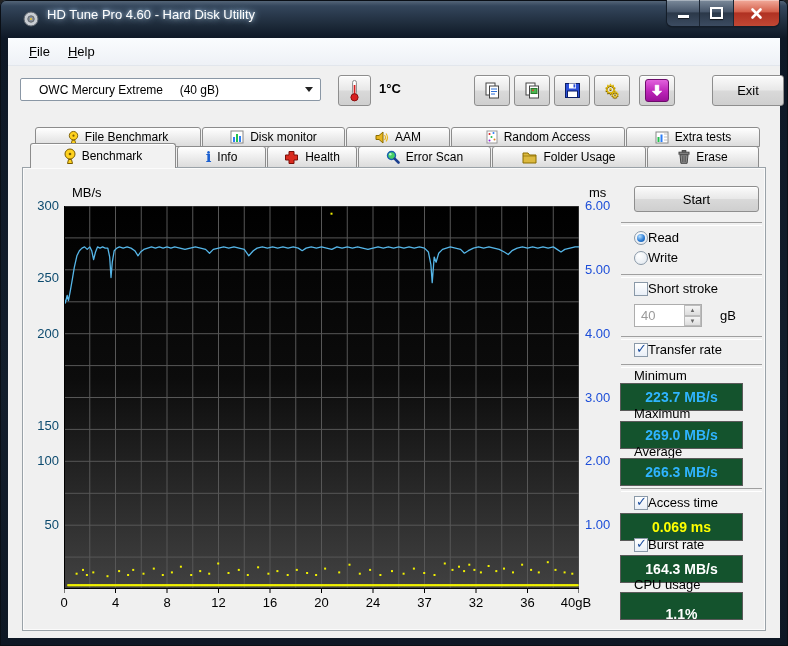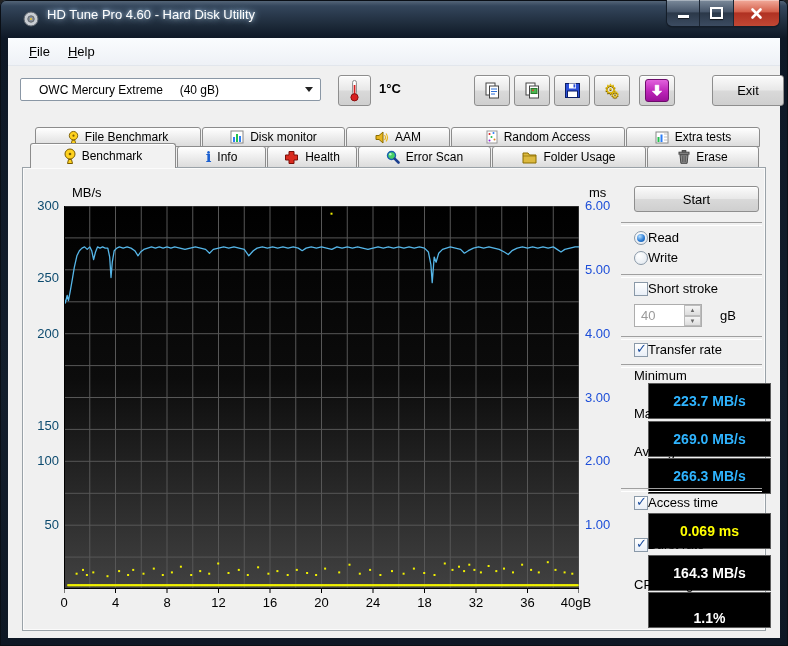--- a/index.html
+++ b/index.html
@@ -66,21 +66,21 @@
     background:radial-gradient(circle at 35% 30%,#b8e0ff,#2f7fd6 55%,#0c4f9e);}
   .checkbox{width:14px;height:14px;border:1px solid #8a99a8;background:linear-gradient(180deg,#fff,#e9eff7);box-sizing:border-box;position:relative;}
   .checkbox.on::after{content:"\2713";position:absolute;left:1px;top:-3px;font-size:13px;font-weight:bold;color:#1d4e9e;}
   .spinner{position:absolute;left:611px;top:136px;width:68px;height:23px;background:#fff;border:1px solid #adadad;box-sizing:border-box;}
   .spinner .val{position:absolute;left:6px;top:3px;font-size:13px;color:#9a9a9a;}
   .spin-btns{position:absolute;right:0;top:0;width:17px;height:100%;display:flex;flex-direction:column;}
   .spin-btn{flex:1;background:linear-gradient(180deg,#f5f5f5,#ddd);border:1px solid #bcbcbc;font-size:6px;color:#666;
     display:flex;align-items:center;justify-content:center;}
   .unit-label{position:absolute;font-size:13px;color:#000;}
   .group-label{position:absolute;left:611px;font-size:13px;color:#000;}
-  .value-box{position:absolute;left:625px;width:123px;height:36px;background:#000000;border:1px solid #5a5a5a;
+  .value-box{position:absolute;left:597px;width:123px;height:28px;background:#14532d;border:1px solid #5a5a5a;
     display:flex;align-items:center;justify-content:center;font-size:14px;font-weight:bold;box-sizing:border-box;}
   .info-glyph{font-family:"DejaVu Serif",serif;font-weight:bold;font-size:15px;color:#1a5fd0;line-height:11px;}
 </style>
 </head>
 <body>
 
 <div class="window">
 
   <div class="titlebar">
     <span class="title-icon">
@@ -293,21 +293,21 @@
           <div class="ytick-r" style="left: 562px; top: 349.167px;">1.00</div>
         </div>
       <div id="xticks">
           <div class="xtick" style="left: 21px; top: 427px;">0</div>
           <div class="xtick" style="left: 72.5px; top: 427px;">4</div>
           <div class="xtick" style="left: 124px; top: 427px;">8</div>
           <div class="xtick" style="left: 175.5px; top: 427px;">12</div>
           <div class="xtick" style="left: 227px; top: 427px;">16</div>
           <div class="xtick" style="left: 278.5px; top: 427px;">20</div>
           <div class="xtick" style="left: 330px; top: 427px;">24</div>
-          <div class="xtick" style="left: 381.5px; top: 427px;">18</div>
+          <div class="xtick" style="left: 381.5px; top: 427px;">37</div>
           <div class="xtick" style="left: 433px; top: 427px;">32</div>
           <div class="xtick" style="left: 484.5px; top: 427px;">36</div>
           <div class="xtick" style="left: 533px; top: 427px;">40gB</div>
         </div>
 
       <svg class="plot-svg" id="plot" viewBox="0 0 515 388" preserveAspectRatio="none">
           <defs>
             <linearGradient id="plotbg" x1="0" y1="0" x2="0" y2="1">
 <stop offset="0" stop-color="#000000"></stop>
               <stop offset="0.45" stop-color="#0c0c0c"></stop>

